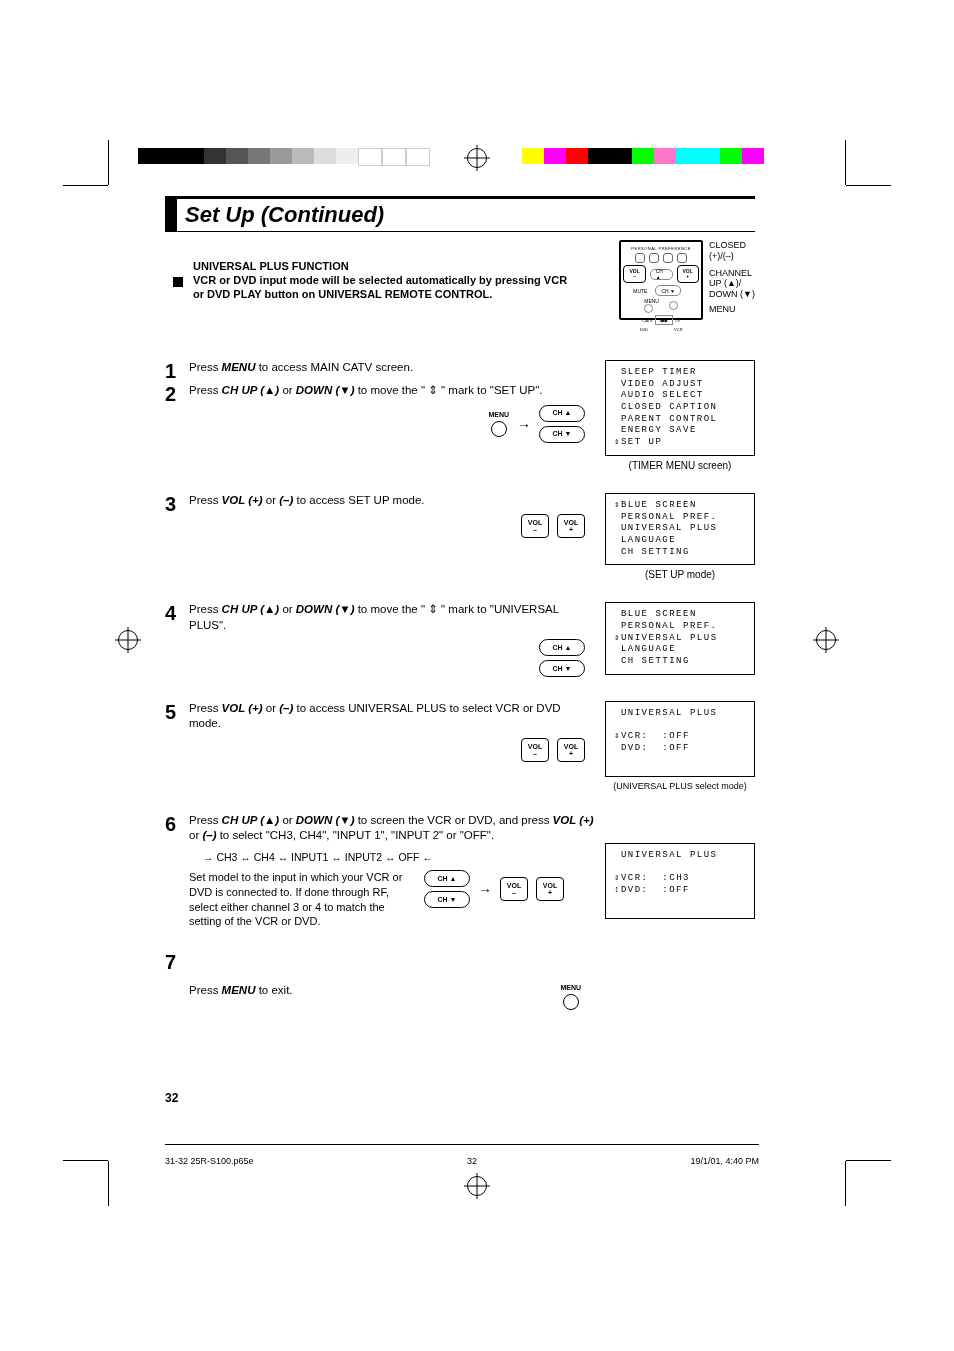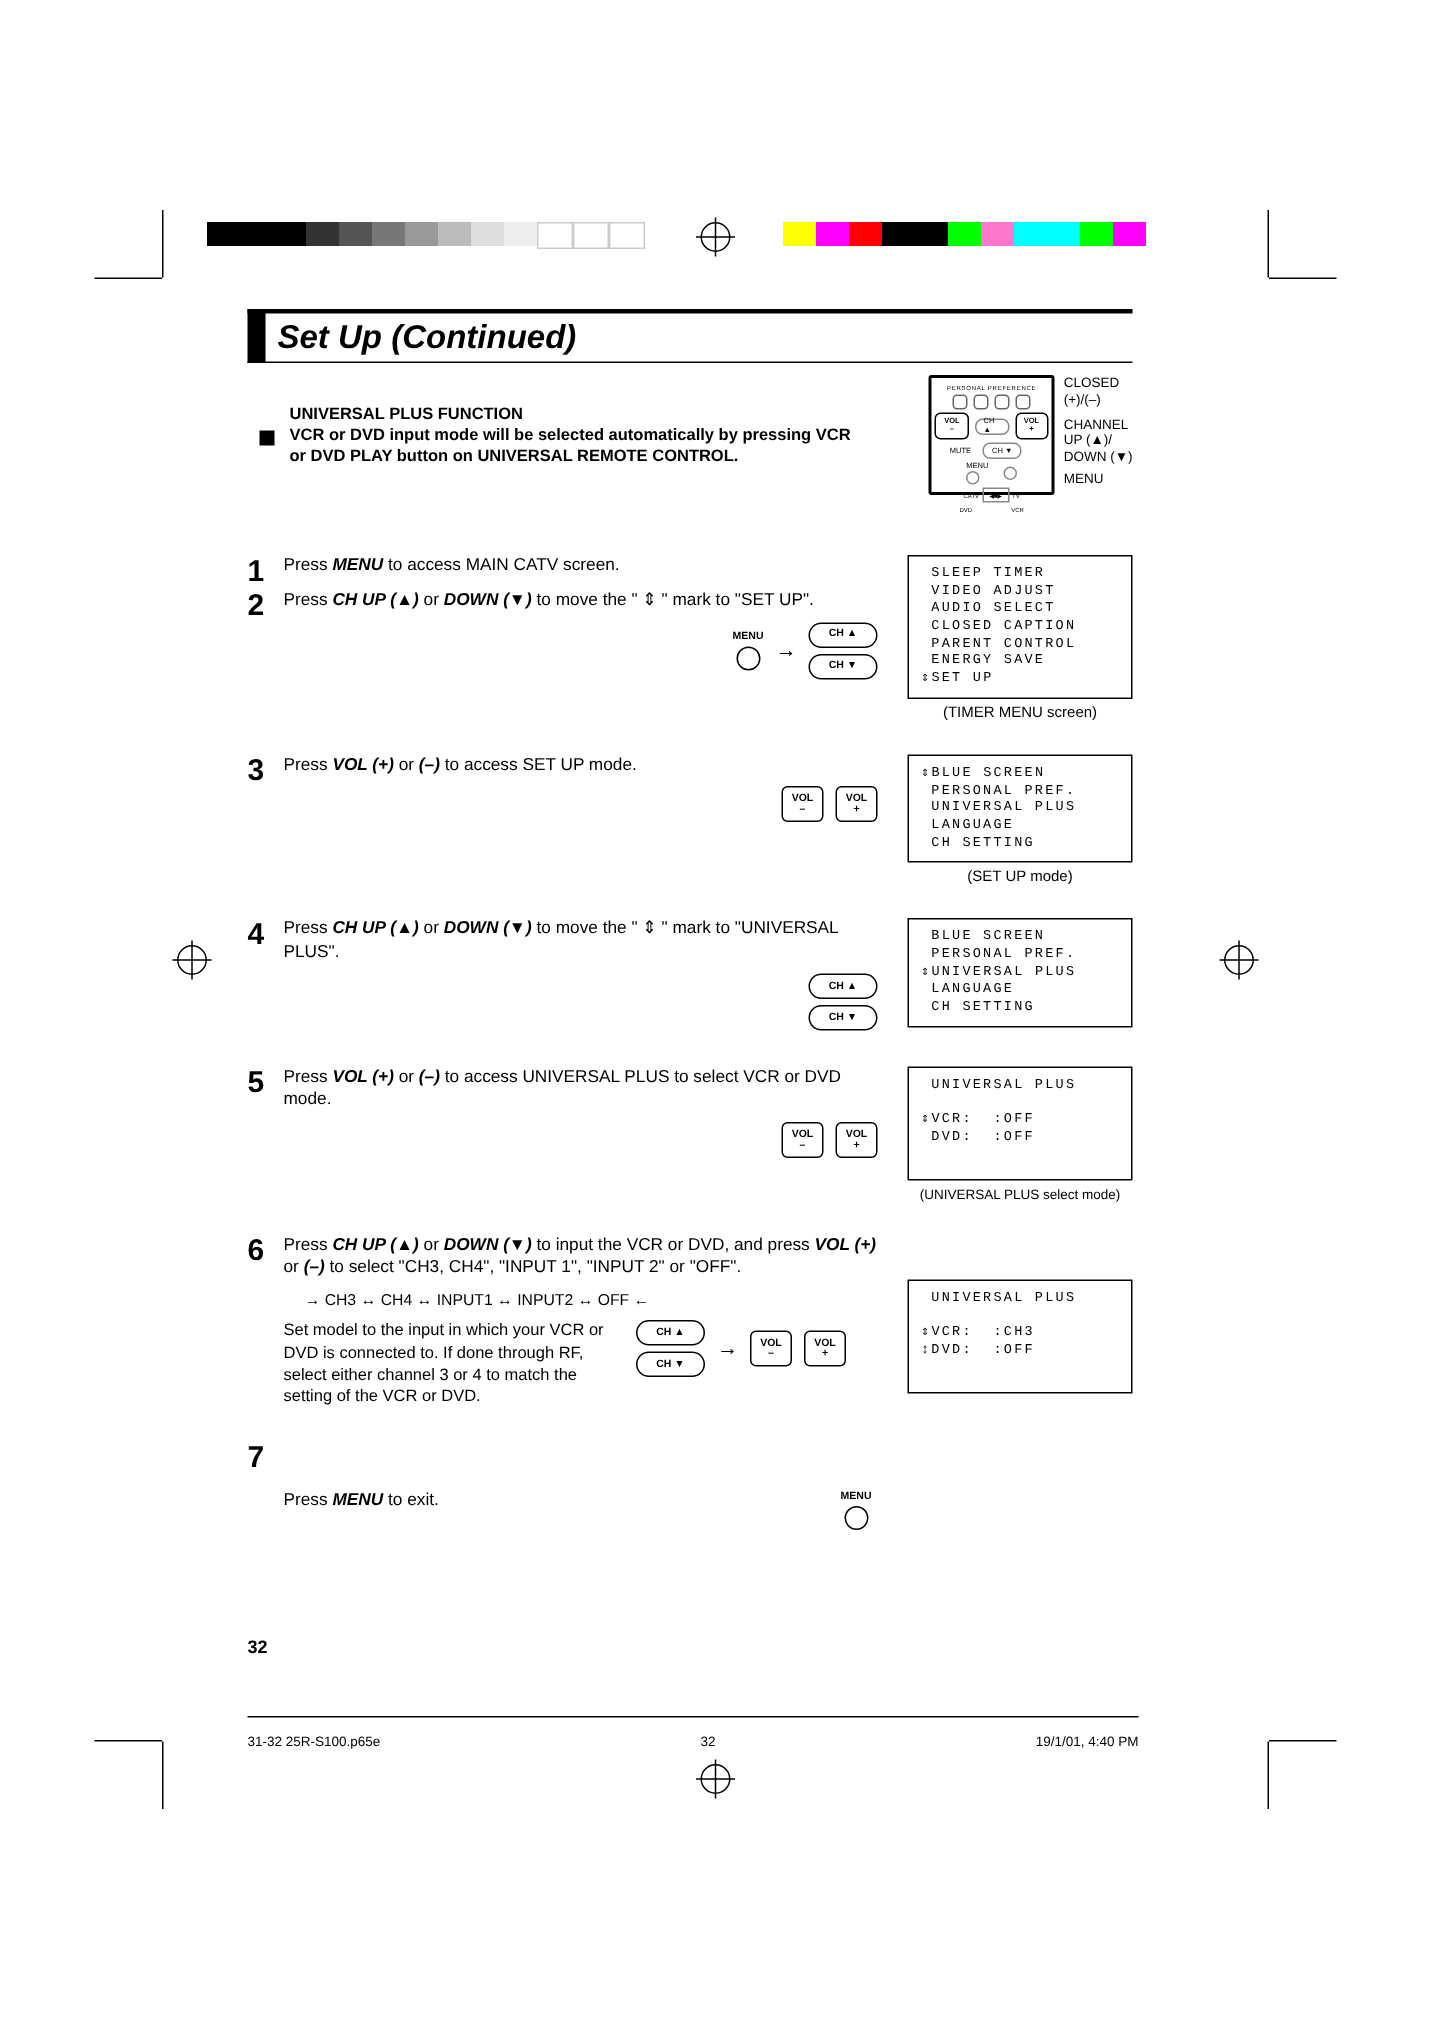--- a/index.html
+++ b/index.html
@@ -37,21 +37,21 @@
   .reg::before { left:50%; top:-4px; bottom:-4px; width:1px; transform:translateX(-50%);}
   .reg::after { top:50%; left:-4px; right:-4px; height:1px; transform:translateY(-50%);}
 
   .colorbar { position:absolute; top:148px; height:16px; display:flex; }
   .colorbar .sw { width:22px; height:16px; }
   .cbar-left { left:138px; }
   .cbar-right { left:522px; }
 
   .page {
     position: absolute;
-    top: 206px;
+    top: 196px;
     left: 165px;
     width: 590px;
   }
 
   .title-bar {
     border-top: 3px solid #000;
     border-left: 12px solid #000;
     border-bottom: 1px solid #000;
     padding: 3px 8px;
     font-size: 22px;
@@ -348,21 +348,21 @@
 
 ⇕VCR:  :OFF
  DVD:  :OFF</div>
         <div class="osd-caption" style="font-size:9px">(UNIVERSAL PLUS select mode)</div>
       </div>
     </div>
 
     <div class="step">
       <div class="num">6</div>
       <div class="body">
-        <span>Press </span><span class="em">CH UP (▲)</span><span> or </span><span class="em">DOWN (▼)</span><span> to input the VCR or DVD, and press </span><span class="em">VOL (+)</span><span> or </span><span class="em">(–)</span><span> to select "CH3, CH4", "INPUT 1", "INPUT 2" or "OFF".</span>
+        <span>Press </span><span class="em">CH UP (▲)</span><span> or </span><span class="em">DOWN (▼)</span><span> to screen the VCR or DVD, and press </span><span class="em">VOL (+)</span><span> or </span><span class="em">(–)</span><span> to select "CH3, CH4", "INPUT 1", "INPUT 2" or "OFF".</span>
         <div class="cycle">→ CH3 ↔ CH4 ↔ INPUT1 ↔ INPUT2 ↔ OFF ←</div>
         <div style="display:flex; gap:10px; align-items:flex-start;">
           <div class="note">Set model to the input in which your VCR or DVD is connected to. If done through RF, select either channel 3 or 4 to match the setting of the VCR or DVD.</div>
           <div class="btn-cluster" style="margin-top:0">
             <div style="display:flex;flex-direction:column;gap:4px;">
               <div class="pillbtn">CH ▲</div>
               <div class="pillbtn">CH ▼</div>
             </div>
             <span class="arrow">→</span>
             <div class="sqbtn">

